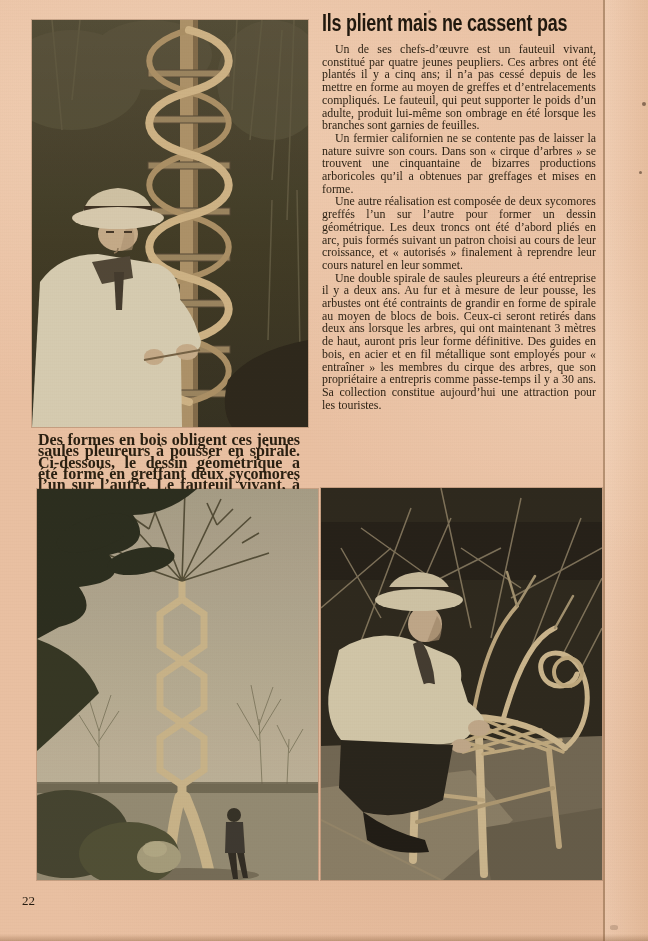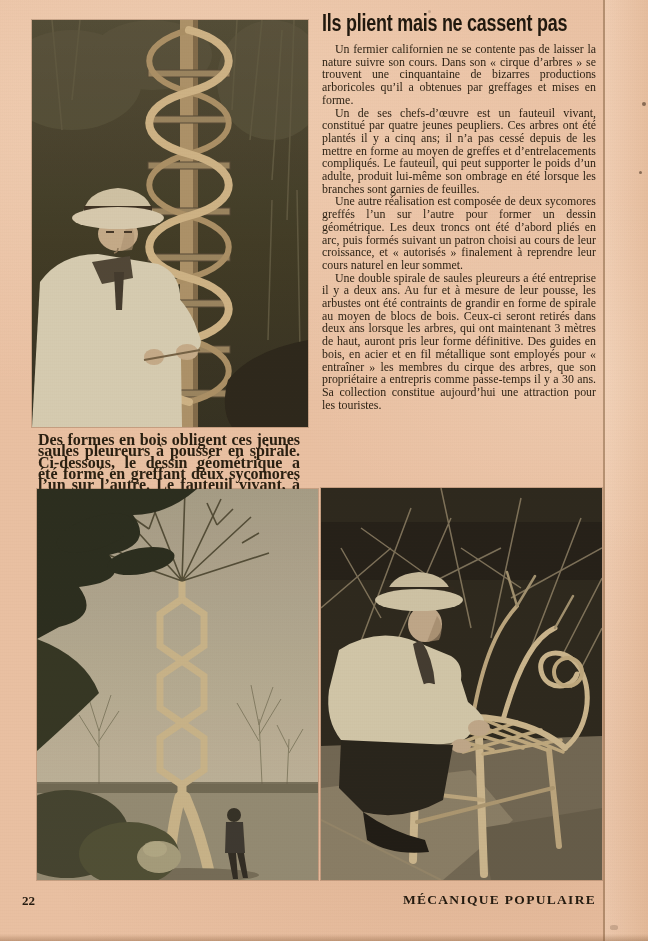--- a/index.html
+++ b/index.html
@@ -43,21 +43,21 @@
     margin:0;font-size:11.9px;line-height:12.7px;text-align:justify;
     text-indent:13px;color:#291f12;
   }
 
   .caption{
     position:absolute;left:38px;top:434px;width:262px;
     font-weight:700;font-size:16px;line-height:11.3px;
     text-align:justify;text-align-last:center;color:#2a2012;
   }
 
-  .footer-pageno{position:absolute;left:22px;top:893px;font-weight:700;font-size:13px;color:#241b10;}
+  .footer-pageno{position:absolute;left:22px;top:893px;font-weight:400;font-size:13px;color:#241b10;}
   .footer-magazine{
     position:absolute;left:322px;top:892px;width:274px;text-align:right;
     font-weight:700;font-size:13.5px;letter-spacing:1.3px;color:#241b10;
   }
 </style>
 </head>
 <body>
 
 <div class="page">
 
@@ -123,22 +123,22 @@
         <ellipse cx="122" cy="337" rx="10" ry="8" fill="#c3a988"></ellipse>
         <path d="M112,340 L168,330" stroke="#6e5c40" stroke-width="2"></path>
       </g>
       <path d="M276,320 Q220,330 196,360 Q188,390 200,407 L276,407 Z" fill="#221e14"></path>
     </svg>
     <div class="photo-tint"></div>
   </div>
 
   <div class="article">
     <h1>Ils plient mais ne cassent pas</h1>
+    <p>Un de ses chefs-d’œuvre est un fauteuil vivant, constitué par quatre jeunes peupliers. Ces arbres ont été plantés il y a cinq ans; il n’a pas cessé depuis de les mettre en forme au moyen de greffes et d’entrelacements compliqués. Le fauteuil, qui peut supporter le poids d’un adulte, produit lui-même son ombrage en été lorsque les branches sont garnies de feuilles.</p>
     <p>Un fermier californien ne se contente pas de laisser la nature suivre son cours. Dans son « cirque d’arbres » se trouvent une cinquantaine de bizarres productions arboricoles qu’il a obtenues par greffages et mises en forme.</p>
-    <p>Un de ses chefs-d’œuvre est un fauteuil vivant, constitué par quatre jeunes peupliers. Ces arbres ont été plantés il y a cinq ans; il n’a pas cessé depuis de les mettre en forme au moyen de greffes et d’entrelacements compliqués. Le fauteuil, qui peut supporter le poids d’un adulte, produit lui-même son ombrage en été lorsque les branches sont garnies de feuilles.</p>
     <p>Une autre réalisation est composée de deux sycomores greffés l’un sur l’autre pour former un dessin géométrique. Les deux troncs ont été d’abord pliés en arc, puis formés suivant un patron choisi au cours de leur croissance, et « autorisés » finalement à reprendre leur cours naturel en leur sommet.</p>
     <p>Une double spirale de saules pleureurs a été entreprise il y a deux ans. Au fur et à mesure de leur pousse, les arbustes ont été contraints de grandir en forme de spirale au moyen de blocs de bois. Ceux-ci seront retirés dans deux ans lorsque les arbres, qui ont maintenant 3 mètres de haut, auront pris leur forme définitive. Des guides en bois, en acier et en fil métallique sont employés pour « entraîner » les membres du cirque des arbres, que son propriétaire a entrepris comme passe-temps il y a 30 ans. Sa collection constitue aujourd’hui une attraction pour les touristes.</p>
   </div>
 
   <div class="caption">Des formes en bois obligent ces jeunes saules pleureurs à pousser en spirale. Ci-dessous, le dessin géométrique a été formé en greffant deux sycomores l’un sur l’autre. Le fauteuil vivant, à droite, a été bâti en greffant quatre arbres les uns aux autres.</div>
 
   <div class="photo" id="photo-hexagon">
     <svg width="281" height="391" viewBox="0 0 281 391">
       <defs>
         <linearGradient id="p2sky" x1="0" y1="0" x2="0" y2="1">
@@ -241,21 +241,20 @@
         <ellipse cx="140" cy="258" rx="10" ry="7" fill="#bda588"></ellipse>
         <path d="M20,252 L132,257 L122,312 Q82,334 42,324 L18,300 Z" fill="#1d1a14"></path>
         <path d="M42,324 Q70,344 104,352 L108,364 Q70,368 46,352 Z" fill="#14120d"></path>
       </g>
       <path d="M0,332 L120,392" stroke="#8e8166" stroke-width="2"></path>
     </svg>
     <div class="photo-tint"></div>
   </div>
 
   <div class="footer-pageno">22</div>
-  <div class="footer-magazine">MÉCANIQUE POPULAIRE</div>
 
   <div class="fold-line"></div>
   <div class="right-strip"></div>
   <div class="bottom-shade"></div>
   <div class="speck" style="left:642px;top:102px;width:4px;height:4px;"></div>
   <div class="speck" style="left:639px;top:171px;width:3px;height:3px;"></div>
   <div class="speck" style="left:610px;top:925px;width:8px;height:5px;opacity:.35;border-radius:40%;"></div>
   <div class="speck" style="left:428px;top:10px;width:3px;height:3px;opacity:.4;"></div>
   <div class="grain"></div>
 </div>

